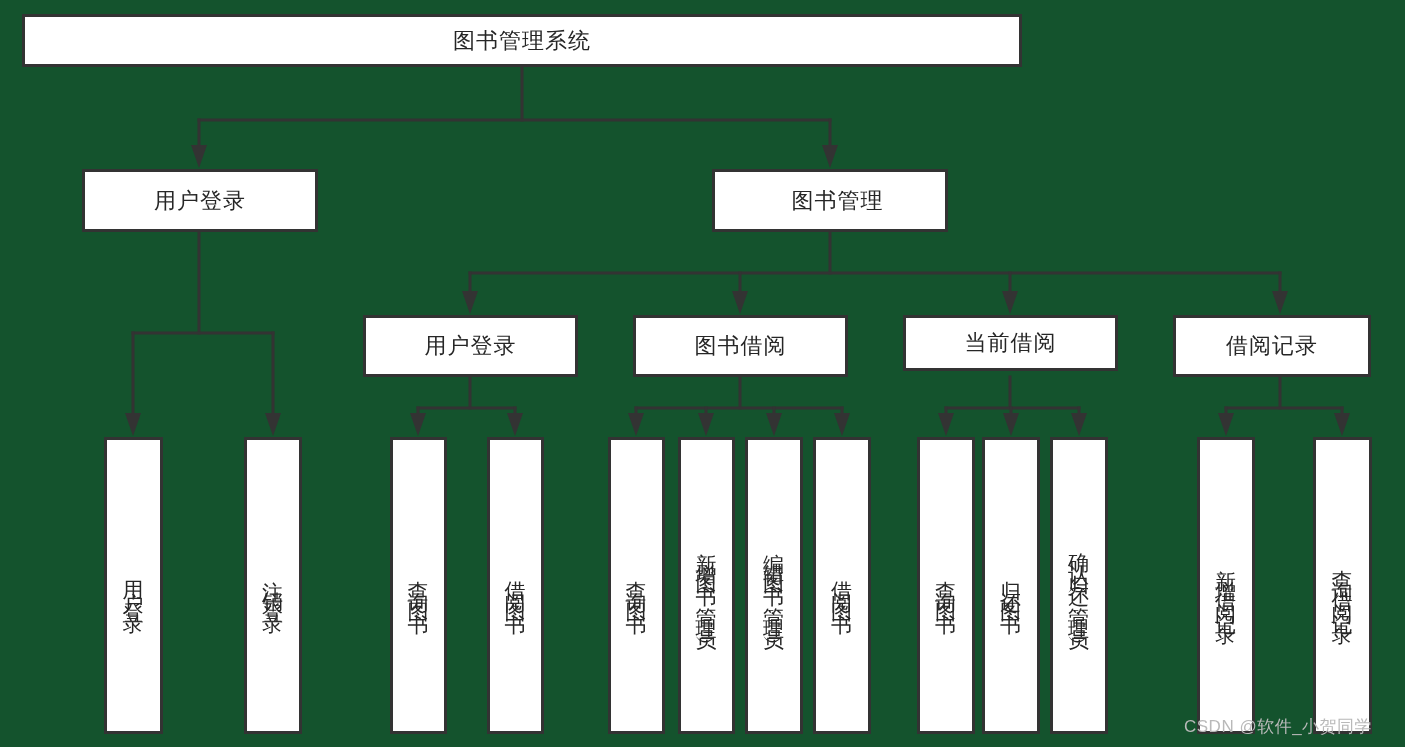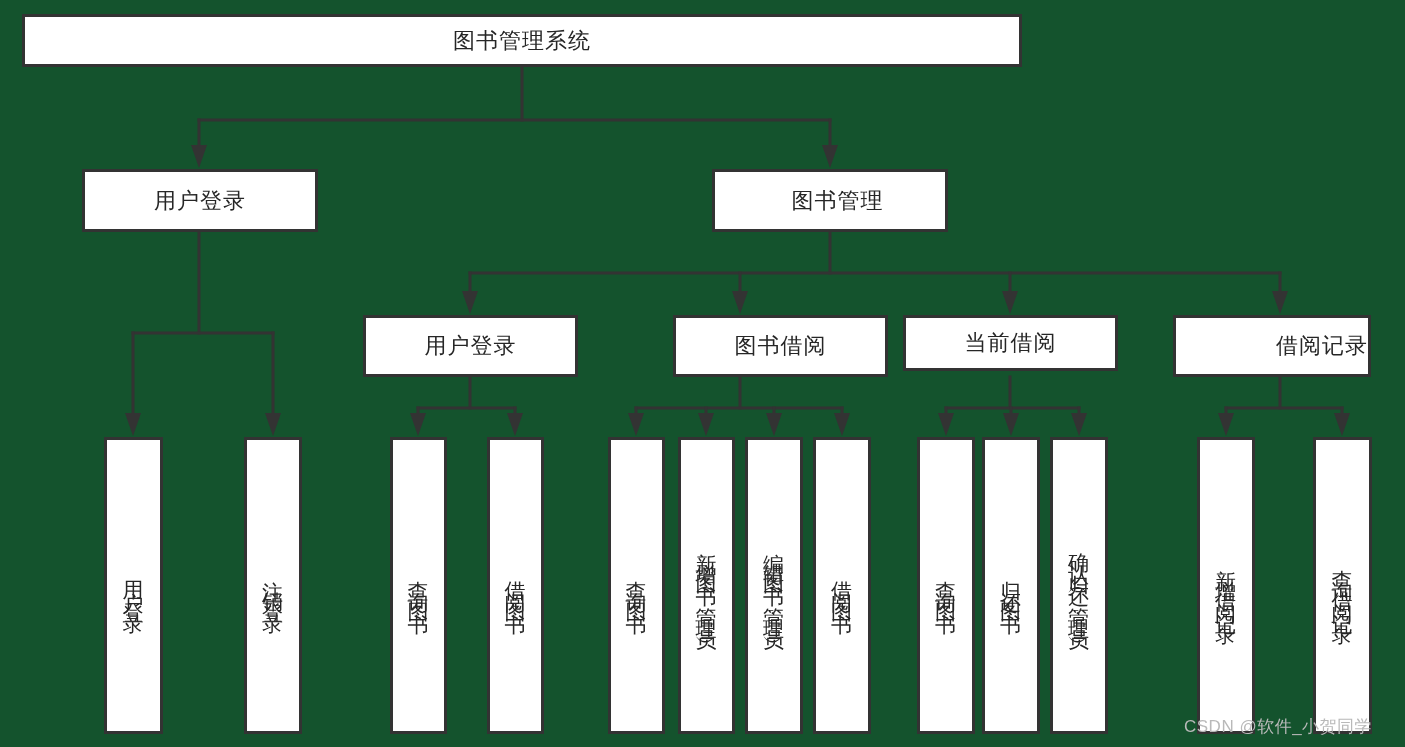--- a/index.html
+++ b/index.html
@@ -122,27 +122,27 @@
   <div class="box h" style="left:82px;top:169px;width:236px;height:63px;">
     <span>用户登录</span>
   </div>
   <div class="box h" style="left:712px;top:169px;width:236px;height:63px;padding-left:15px;">
     <span>图书管理</span>
   </div>
 
   <div class="box h" style="left:363px;top:315px;width:215px;height:62px;">
     <span>用户登录</span>
   </div>
-  <div class="box h" style="left:633px;top:315px;width:215px;height:62px;margin-left:40px;">
+  <div class="box h" style="left:633px;top:315px;width:215px;height:62px;">
     <span>图书借阅</span>
   </div>
   <div class="box h" style="left:903px;top:315px;width:215px;height:56px;">
     <span>当前借阅</span>
   </div>
-  <div class="box h" style="left:1173px;top:315px;width:198px;height:62px;justify-content:flex-end;">
+  <div class="box h" style="left:1173px;top:315px;width:198px;height:62px;">
     <span>借阅记录</span>
   </div>
 
   <div class="box v" style="left:104px;top:437px;width:59px;height:297px;">
     <span class="vtext">用户登录</span>
   </div>
   <div class="box v" style="left:244px;top:437px;width:58px;height:297px;">
     <span class="vtext">注销登录</span>
   </div>
 

